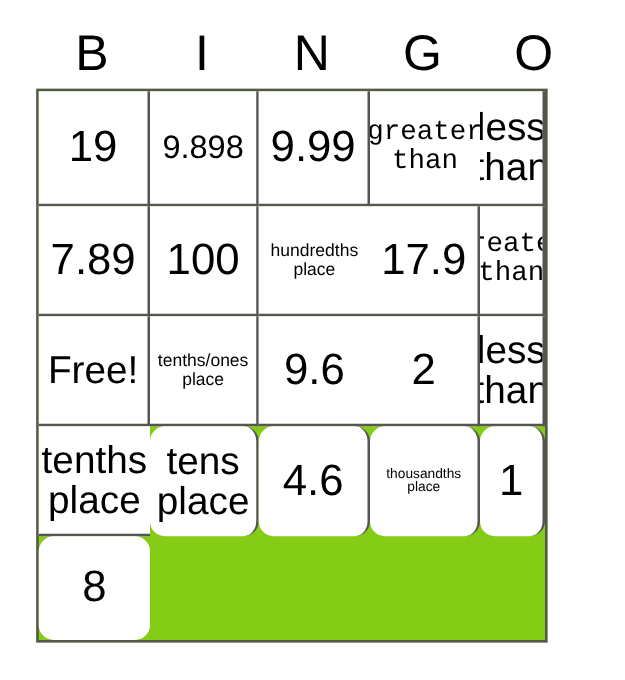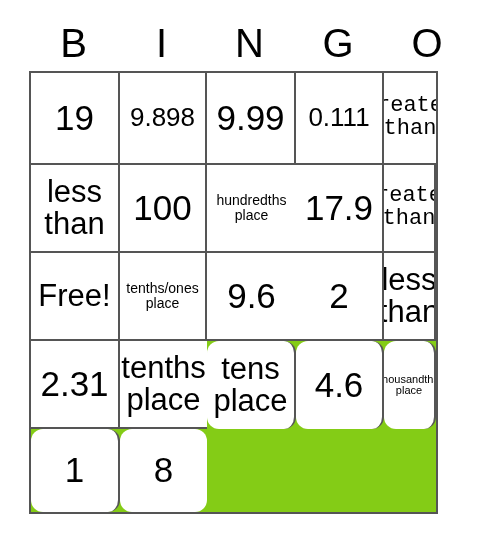--- a/index.html
+++ b/index.html
@@ -114,31 +114,31 @@
 
     <div class="cell">
       <span class="cell-text fs-xl">19</span>
     </div>
     <div class="cell">
       <span class="cell-text fs-md">9.898</span>
     </div>
     <div class="cell">
       <span class="cell-text fs-xl">9.99</span>
     </div>
-    <div class="cell">
-      <span class="cell-text fs-md">0.111</span>
-    </div>
     <div class="cell last-col">
       <span class="cell-text fs-sm">greater
 than</span>
     </div>
 
     <div class="cell">
       <span class="cell-text fs-lg">less
 than</span>
+    </div>
+    <div class="cell">
+      <span class="cell-text fs-xl">7.89</span>
     </div>
     <div class="cell">
       <span class="cell-text fs-xl">100</span>
     </div>
     <div class="cell last-col">
       <span class="cell-text fs-xs">hundredths
 place</span>
     </div>
 
     <div class="cell">
@@ -159,23 +159,20 @@
       <span class="cell-text fs-xl">9.6</span>
     </div>
 
     <div class="cell">
       <span class="cell-text fs-xl">2</span>
     </div>
     <div class="cell">
       <span class="cell-text fs-lg">less
 than</span>
     </div>
-    <div class="cell">
-      <span class="cell-text fs-xl">2.31</span>
-    </div>
     <div class="cell last-col">
       <span class="cell-text fs-lg">tenths
 place</span>
     </div>
 
     <div class="cell last-row">
       <span class="cell-text fs-lg">tens
 place</span>
     </div>
     <div class="cell last-row">

